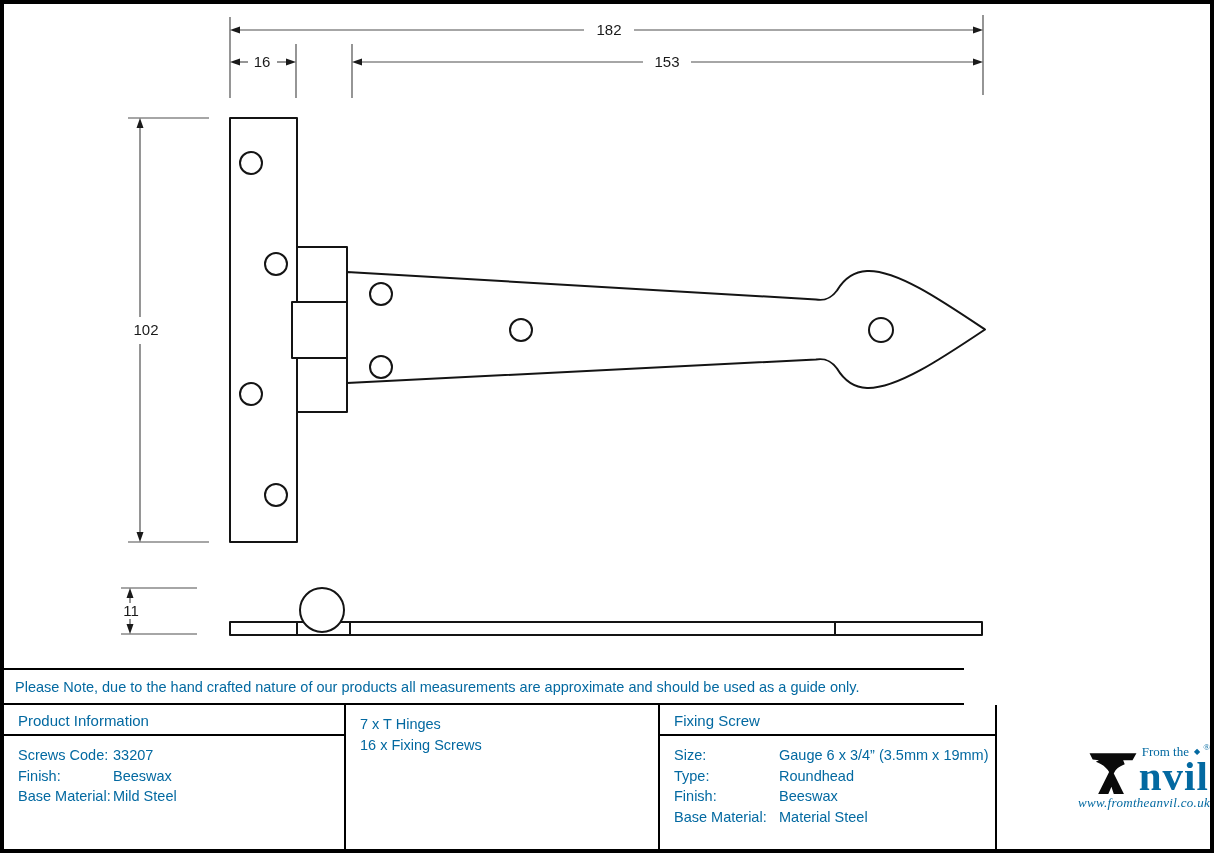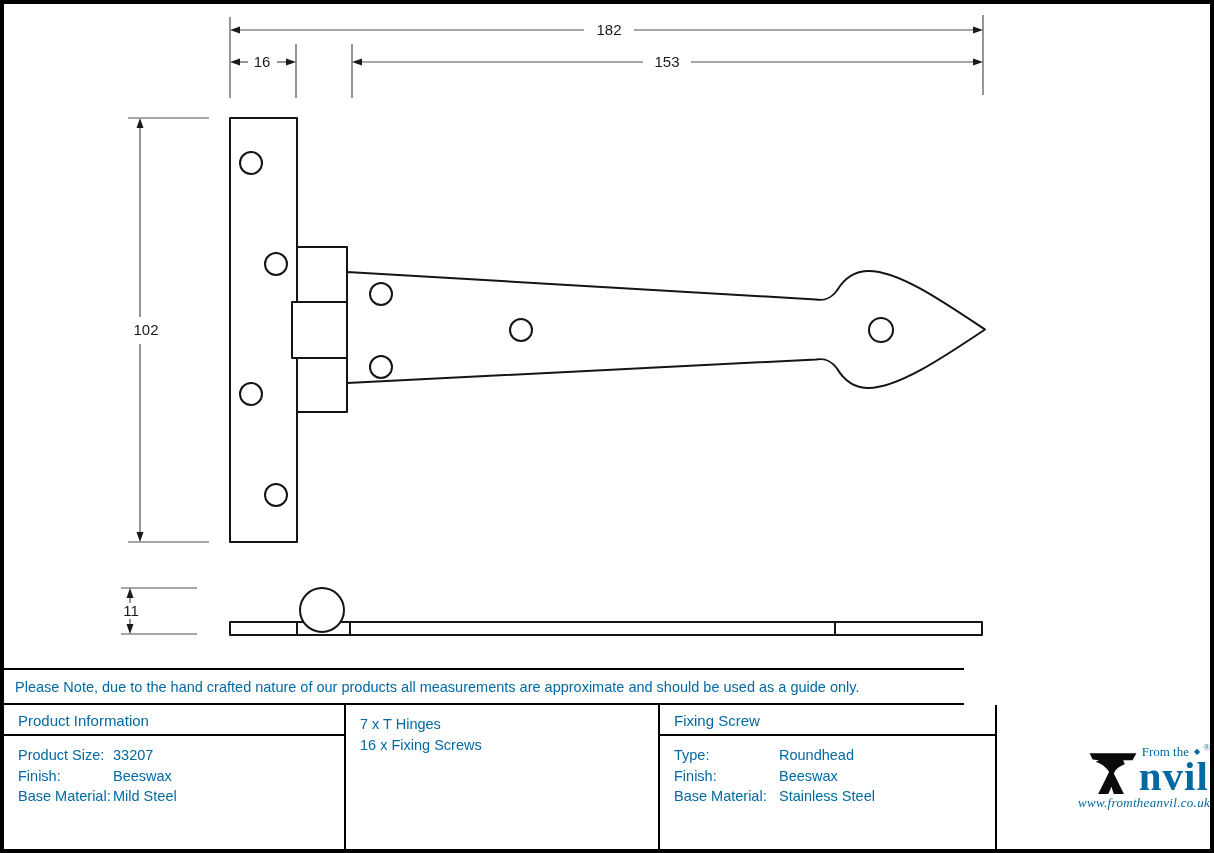--- a/index.html
+++ b/index.html
@@ -154,21 +154,21 @@
   <div class="note-bar">
     <span>Please Note, due to the hand crafted nature of our products all measurements are approximate and should be used as a guide only.</span>
   </div>
 
   <div class="spec-table">
 
     <div class="col col-product bordered">
       <div class="col-header">Product Information</div>
       <div class="col-body">
         <div class="kv">
-          <span class="k">Product Size:</span>
+          <span class="k">Screws Code:</span>
           <span class="v">33207</span>
         </div>
         <div class="kv">
           <span class="k">Finish:</span>
           <span class="v">Beeswax</span>
         </div>
         <div class="kv">
           <span class="k">Base Material:</span>
           <span class="v">Mild Steel</span>
         </div>
@@ -179,30 +179,34 @@
       <div class="col-body">
         <span class="pack-line">7 x T Hinges</span>
         <span class="pack-line">16 x Fixing Screws</span>
       </div>
     </div>
 
     <div class="col col-fixing bordered">
       <div class="col-header">Fixing Screw</div>
       <div class="col-body">
         <div class="kv">
+          <span class="k">Size:</span>
+          <span class="v">Gauge 6 x 3/4” (3.5mm x 19mm)</span>
+        </div>
+        <div class="kv">
           <span class="k">Type:</span>
           <span class="v">Roundhead</span>
         </div>
         <div class="kv">
           <span class="k">Finish:</span>
           <span class="v">Beeswax</span>
         </div>
         <div class="kv">
           <span class="k">Base Material:</span>
-          <span class="v">Stainless Steel</span>
+          <span class="v">Material Steel</span>
         </div>
       </div>
     </div>
 
     <div class="col col-logo">
       <div class="logo-row">
         <svg class="anvil-glyph" viewBox="0 0 64 56" xmlns="http://www.w3.org/2000/svg">
           <path fill="#0a0a0a" d="M2 4 L62 4 L57 13 L45 13 L47 18
                    C39 21 35 25 33 30
                    L46 56 L33 56 L30 47 L26 56 L13 56 L27 28

